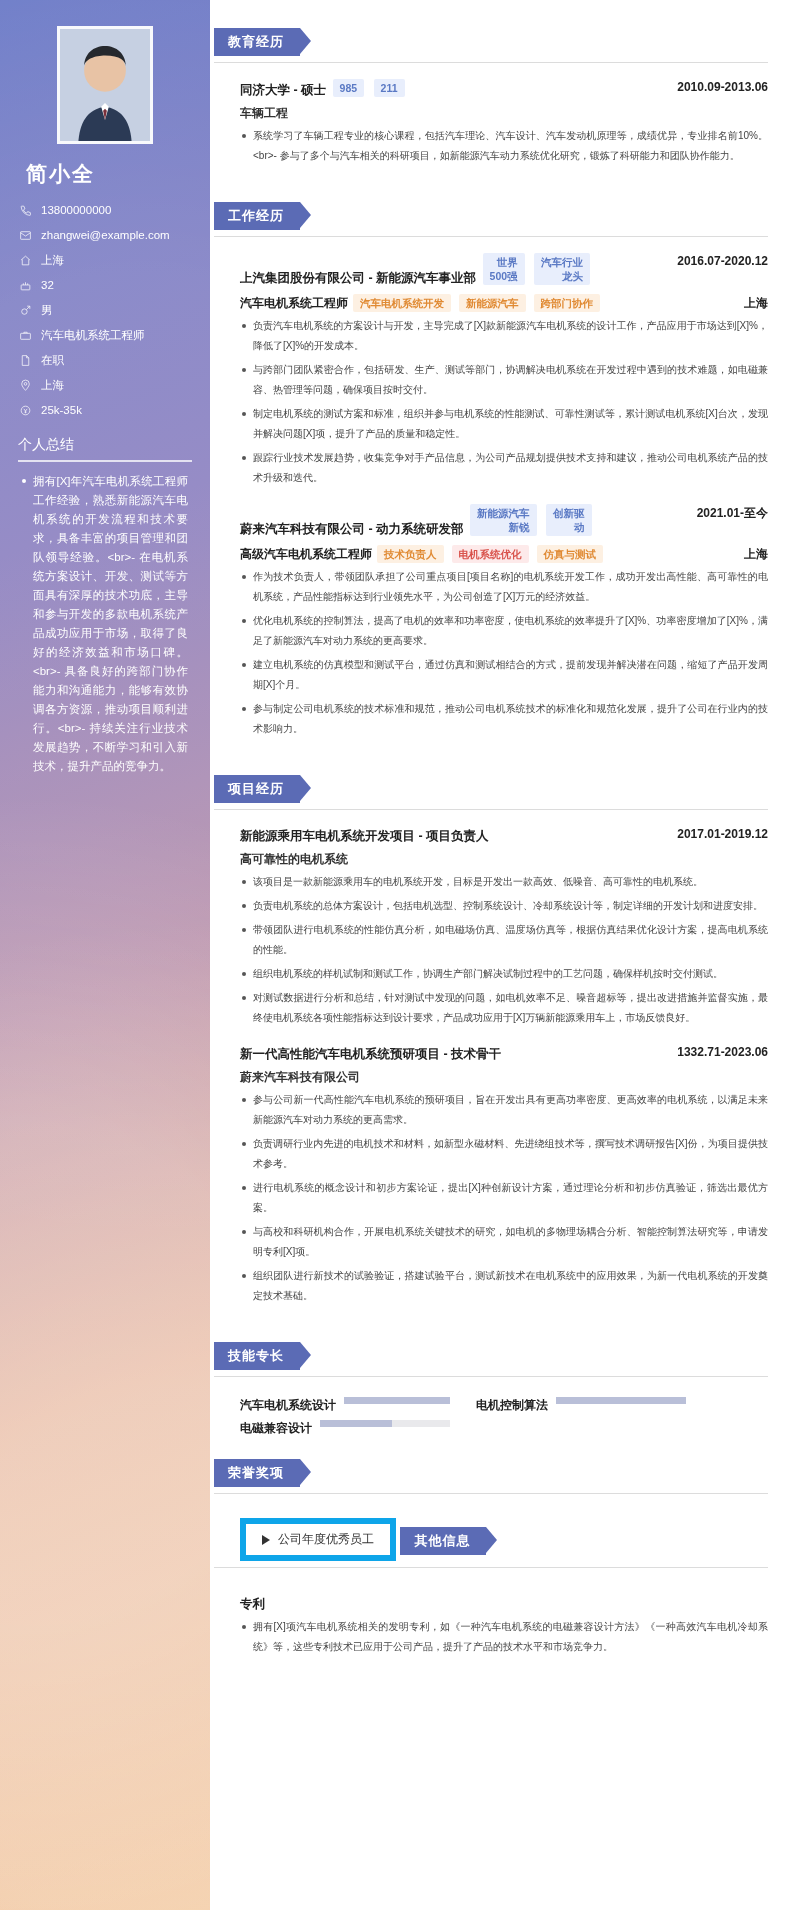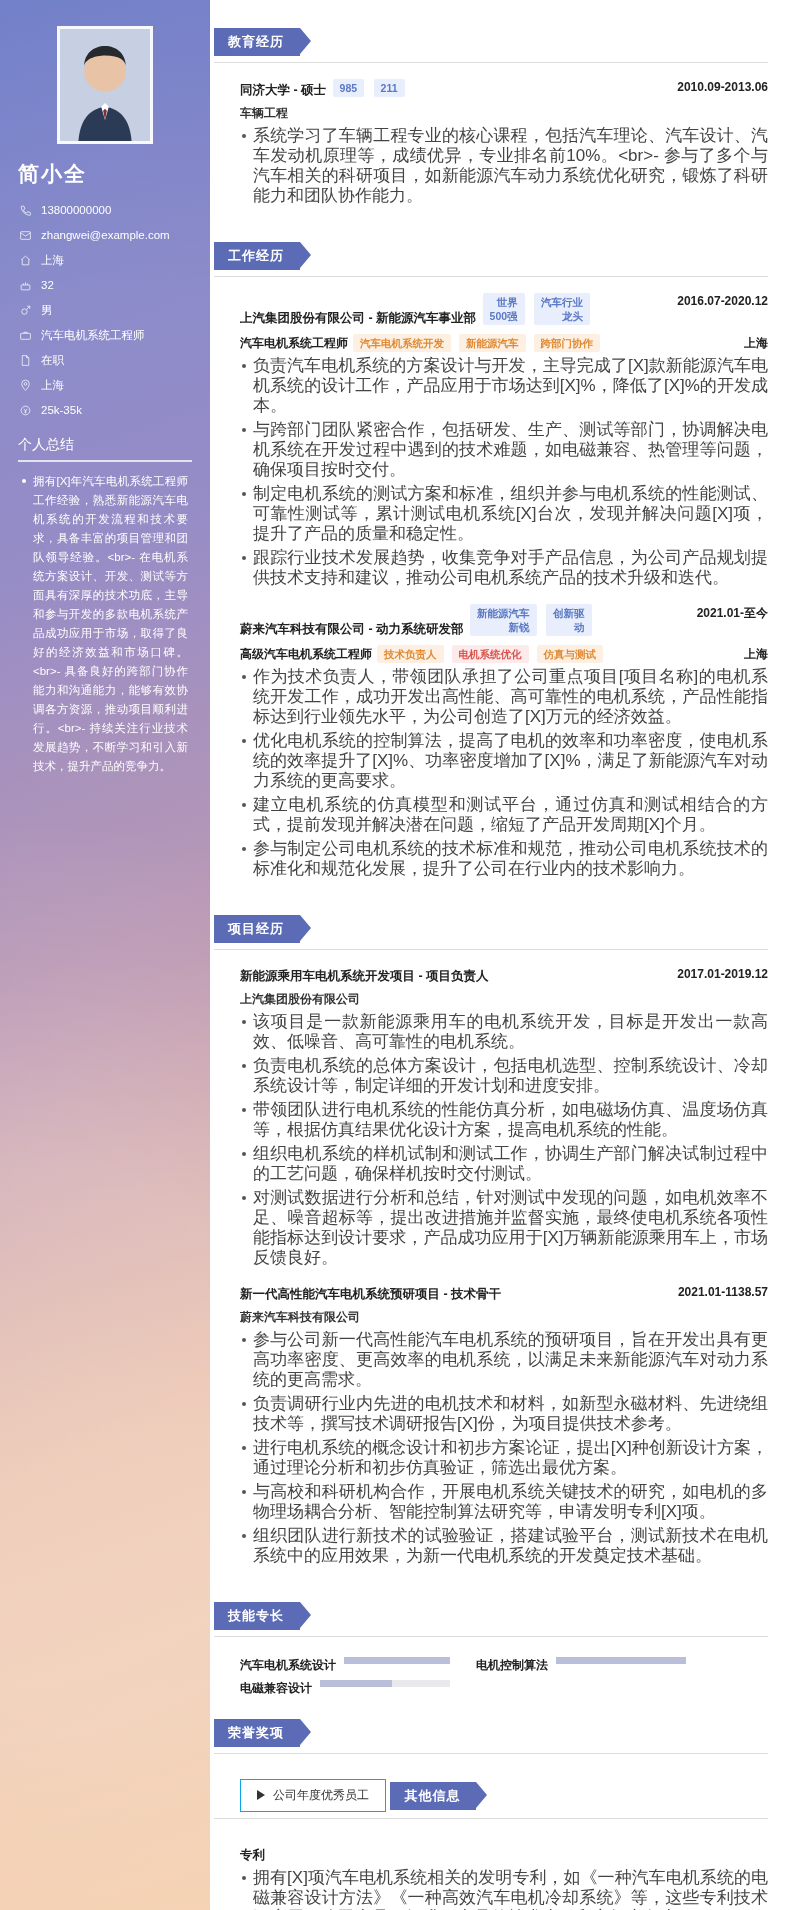--- a/index.html
+++ b/index.html
@@ -46,21 +46,21 @@
     background: #cfd6e6;
     overflow: hidden;
     position: relative;
   }
   .photo svg { display:block; width:100%; height:100%; }
 
   .name {
     font-size: 21px;
     font-weight: bold;
     letter-spacing: 2px;
-    margin: 4px 0 14px 0;
+    margin: 4px 0 14px 8px;
     color:#fff;
     font-family:Liberation Serif, serif;
   }
   .contact-list { margin: 0 0 18px 0; }
   .contact-row {
     display: flex;
     align-items: center;
     font-size: 11.5px;
     line-height: 16px;
     margin-bottom: 9px;
@@ -172,21 +172,21 @@
     white-space: pre-line;
     text-align:right;
   }
   .chip-blue { background:#e8eefc; color:#5a79c4; }
   .chip-orange { background:#fdf0e2; color:#e08a33; }
   .chip-red { background:#fdeaea; color:#d9544d; }
 
   .bullets { margin: 4px 0 0 0; padding: 0; list-style: none; }
   .bullets li {
     position: relative;
-    font-size: 17px;
+    font-size: 10px;
     line-height: 20px;
     color: #444;
     padding-left: 13px;
     margin-bottom: 4px;
     text-align: justify;
   }
   .bullets li:before{
     content:"";
     position:absolute; left:2px; top:8px;
     width:4px; height:4px; border-radius:50%;
@@ -224,21 +224,21 @@
   }
   .skill .label { font-size: 12px; font-weight: bold; color:#222; white-space: nowrap; }
   .skill .bar { flex: 1 1 auto; height: 7px; background: #e9e9ec; position: relative; }
   .skill .bar i { position:absolute; left:0; top:0; bottom:0; background:#b9bfd8; display:block; }
 
   
   .honor-btn {
     display:inline-flex;
     align-items:center;
     gap:8px;
-    border:1px solid #0ea5e9;
+    border:6px solid #0ea5e9;
     background:#fff;
     font-size: 12px;
     color:#333;
     padding: 7px 16px;
     margin: 14px 0 4px 26px;
   }
   .honor-btn .tri {
     width:0;height:0;
     border-top:5px solid transparent;
     border-bottom:5px solid transparent;
@@ -448,34 +448,34 @@
       <span class="tag">项目经历</span>
     </div>
     <div class="sec-underline"></div>
 
     <div class="block">
       <div class="entry">
         <div class="row-title">
           <div class="left">新能源乘用车电机系统开发项目 - 项目负责人</div>
           <div class="right">2017.01-2019.12</div>
         </div>
-        <div class="sub-line">上汽集团股份有限公司</div>
+        <div class="sub-line">高可靠性的电机系统</div>
         <ul class="bullets">
           <li>该项目是一款新能源乘用车的电机系统开发，目标是开发出一款高效、低噪音、高可靠性的电机系统。</li>
           <li>负责电机系统的总体方案设计，包括电机选型、控制系统设计、冷却系统设计等，制定详细的开发计划和进度安排。</li>
           <li>带领团队进行电机系统的性能仿真分析，如电磁场仿真、温度场仿真等，根据仿真结果优化设计方案，提高电机系统的性能。</li>
           <li>组织电机系统的样机试制和测试工作，协调生产部门解决试制过程中的工艺问题，确保样机按时交付测试。</li>
           <li>对测试数据进行分析和总结，针对测试中发现的问题，如电机效率不足、噪音超标等，提出改进措施并监督实施，最终使电机系统各项性能指标达到设计要求，产品成功应用于[X]万辆新能源乘用车上，市场反馈良好。</li>
         </ul>
       </div>
 
       <div class="entry">
         <div class="row-title">
           <div class="left">新一代高性能汽车电机系统预研项目 - 技术骨干</div>
-          <div class="right">2021.01-1138.57</div>
+          <div class="right">1332.71-2023.06</div>
         </div>
         <div class="sub-line">蔚来汽车科技有限公司</div>
         <ul class="bullets">
           <li>参与公司新一代高性能汽车电机系统的预研项目，旨在开发出具有更高功率密度、更高效率的电机系统，以满足未来新能源汽车对动力系统的更高需求。</li>
           <li>负责调研行业内先进的电机技术和材料，如新型永磁材料、先进绕组技术等，撰写技术调研报告[X]份，为项目提供技术参考。</li>
           <li>进行电机系统的概念设计和初步方案论证，提出[X]种创新设计方案，通过理论分析和初步仿真验证，筛选出最优方案。</li>
           <li>与高校和科研机构合作，开展电机系统关键技术的研究，如电机的多物理场耦合分析、智能控制算法研究等，申请发明专利[X]项。</li>
           <li>组织团队进行新技术的试验验证，搭建试验平台，测试新技术在电机系统中的应用效果，为新一代电机系统的开发奠定技术基础。</li>
         </ul>
       </div>

